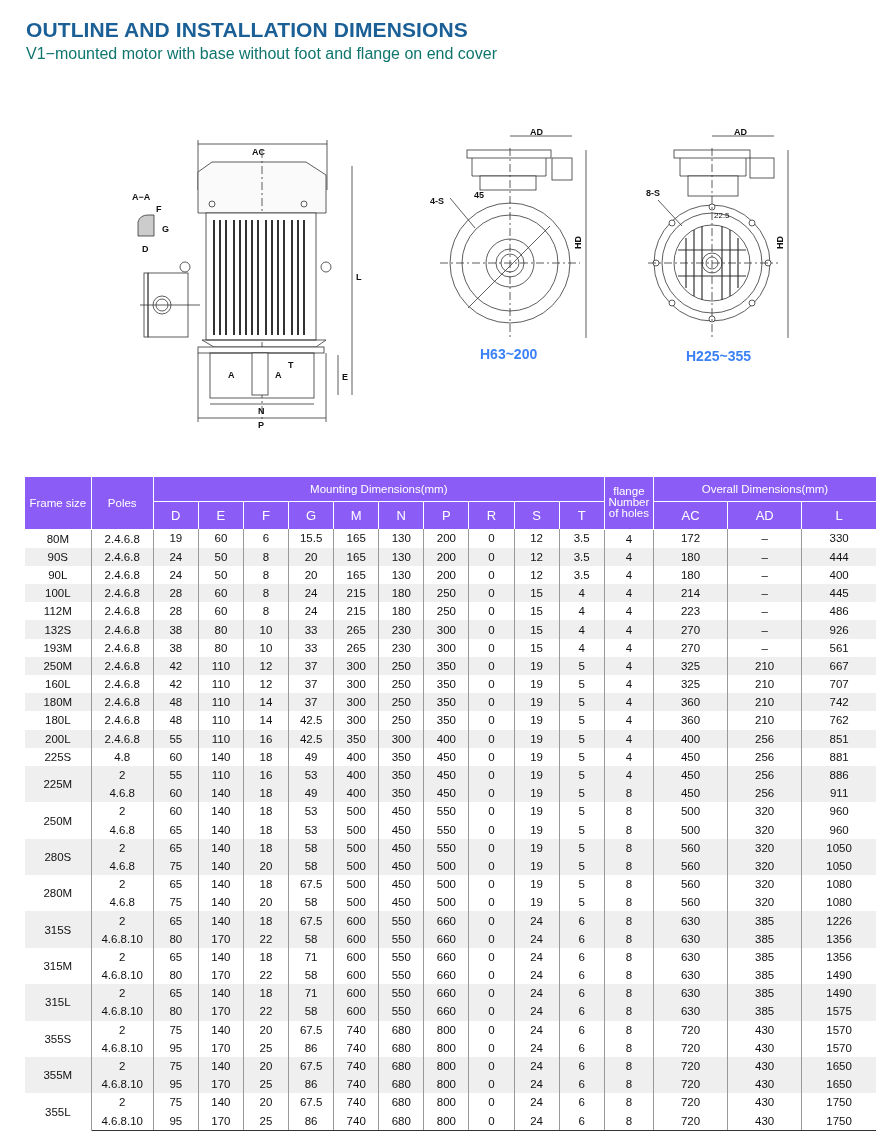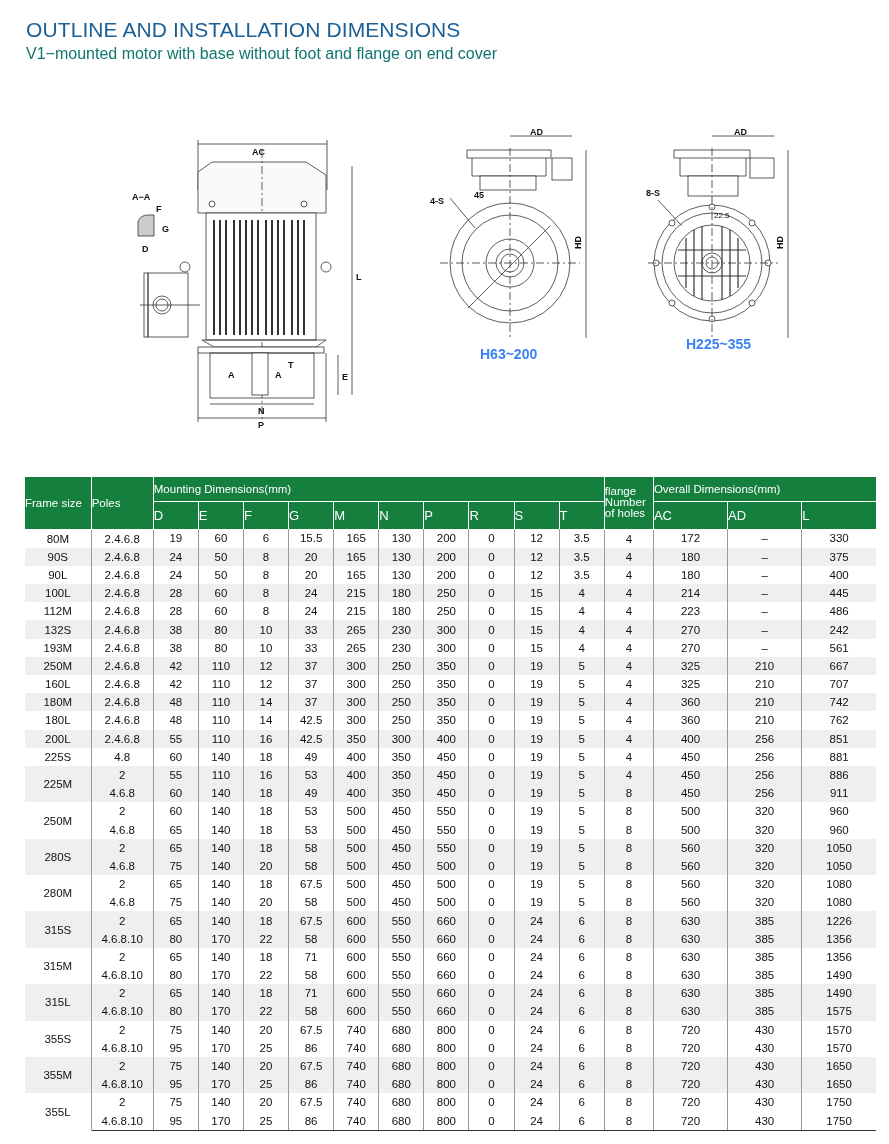--- a/index.html
+++ b/index.html
@@ -1,23 +1,23 @@
 <!DOCTYPE html>
 <html><head>
 <meta charset="utf-8">
 <style>
   html, body { margin: 0; padding: 0; background: #ffffff; }
   body { width: 889px; height: 1144px; position: relative; overflow: hidden; font-family: "Liberation Sans", sans-serif; color: #111; }
-  .title { position: absolute; left: 26px; top: 18px; font-size: 21px; font-weight: normal; color: #1a5f96; letter-spacing: 0.1px; }
+  .title { position: absolute; left: 26px; top: 18px; font-size: 21px; font-weight: bold; color: #1a5f96; letter-spacing: 0.1px; }
   .subtitle { position: absolute; left: 26px; top: 45px; font-size: 16px; color: #0f766e; }
   .drawing { position: absolute; }
   .drawing svg { display: block; }
   .caption { position: absolute; font-size: 14px; font-weight: bold; color: #3b82f6; }
   table.spec { position: absolute; left: 25px; top: 477px; width: 851px; border-collapse: collapse; table-layout: fixed; font-size: 11.5px; }
-  table.spec th { background: #15803d; color: #ffffff; font-weight: normal; border-left: 1px solid #ffffff; border-right: 1px solid #ffffff; text-align: left; padding: 0; }
+  table.spec th { background: #8b5cf6; color: #ffffff; font-weight: normal; border-left: 1px solid #ffffff; border-right: 1px solid #ffffff; text-align: center; padding: 0; }
   table.spec thead tr.h1 th { height: 24px; font-size: 11.5px; border-bottom: 1px solid #ffffff; }
   table.spec thead tr.h2 th { height: 27px; font-size: 13px; }
   table.spec th.tall { font-size: 12.5px; line-height: 14px; }
   table.spec th.small { font-size: 10.5px; line-height: 11px; }
   table.spec th.first { border-left: none; }
   table.spec th.last { border-right: none; }
   table.spec td { text-align: center; height: 18.2px; padding: 0; border-left: 1px solid #999; border-right: 1px solid #999; white-space: nowrap; }
   table.spec td.first { border-left: none; text-align: center; }
   table.spec td.last { border-right: none; }
   table.spec tr.g td { background: #efefef; }
@@ -158,21 +158,21 @@
     </g>
     <line x1="70" y1="20" x2="70" y2="210" stroke-dasharray="8,3,2,3"></line>
     <line x1="6" y1="135" x2="136" y2="135" stroke-dasharray="8,3,2,3"></line>
     <line x1="16" y1="72" x2="40" y2="98"></line>
     <text x="4" y="68" fill="#111" stroke="none" font-weight="bold">8-S</text>
     <text x="72" y="90" fill="#111" stroke="none" font-size="8">22.5</text>
     <line x1="146" y1="22" x2="146" y2="210"></line>
     <text x="130" y="120" fill="#111" stroke="none" font-weight="bold" transform="rotate(-90 136 115)">HD</text>
   </svg>
 </div>
-<div class="caption" style="left:686px; top:336px;">H225~355</div>
+<div class="caption" style="left:686px; top:348px;">H225~355</div>
 
 <table class="spec">
   <colgroup>
     <col style="width:66px">
       <col style="width:62px">
     <col style="width:45px">
       <col style="width:45px">
       <col style="width:45px">
       <col style="width:45px">
       <col style="width:45px">
@@ -238,21 +238,21 @@
         <td>20</td>
         <td>165</td>
         <td>130</td>
         <td>200</td>
         <td>0</td>
         <td>12</td>
         <td>3.5</td>
         <td>4</td>
         <td>180</td>
         <td>–</td>
-        <td class="last">375</td>
+        <td class="last">444</td>
       </tr>
       <tr>
         <td class="first">90L</td>
         <td>2.4.6.8</td>
         <td>24</td>
         <td>50</td>
         <td>8</td>
         <td>20</td>
         <td>165</td>
         <td>130</td>
@@ -310,21 +310,21 @@
         <td>33</td>
         <td>265</td>
         <td>230</td>
         <td>300</td>
         <td>0</td>
         <td>15</td>
         <td>4</td>
         <td>4</td>
         <td>270</td>
         <td>–</td>
-        <td class="last">242</td>
+        <td class="last">926</td>
       </tr>
       <tr>
         <td class="first">193M</td>
         <td>2.4.6.8</td>
         <td>38</td>
         <td>80</td>
         <td>10</td>
         <td>33</td>
         <td>265</td>
         <td>230</td>

